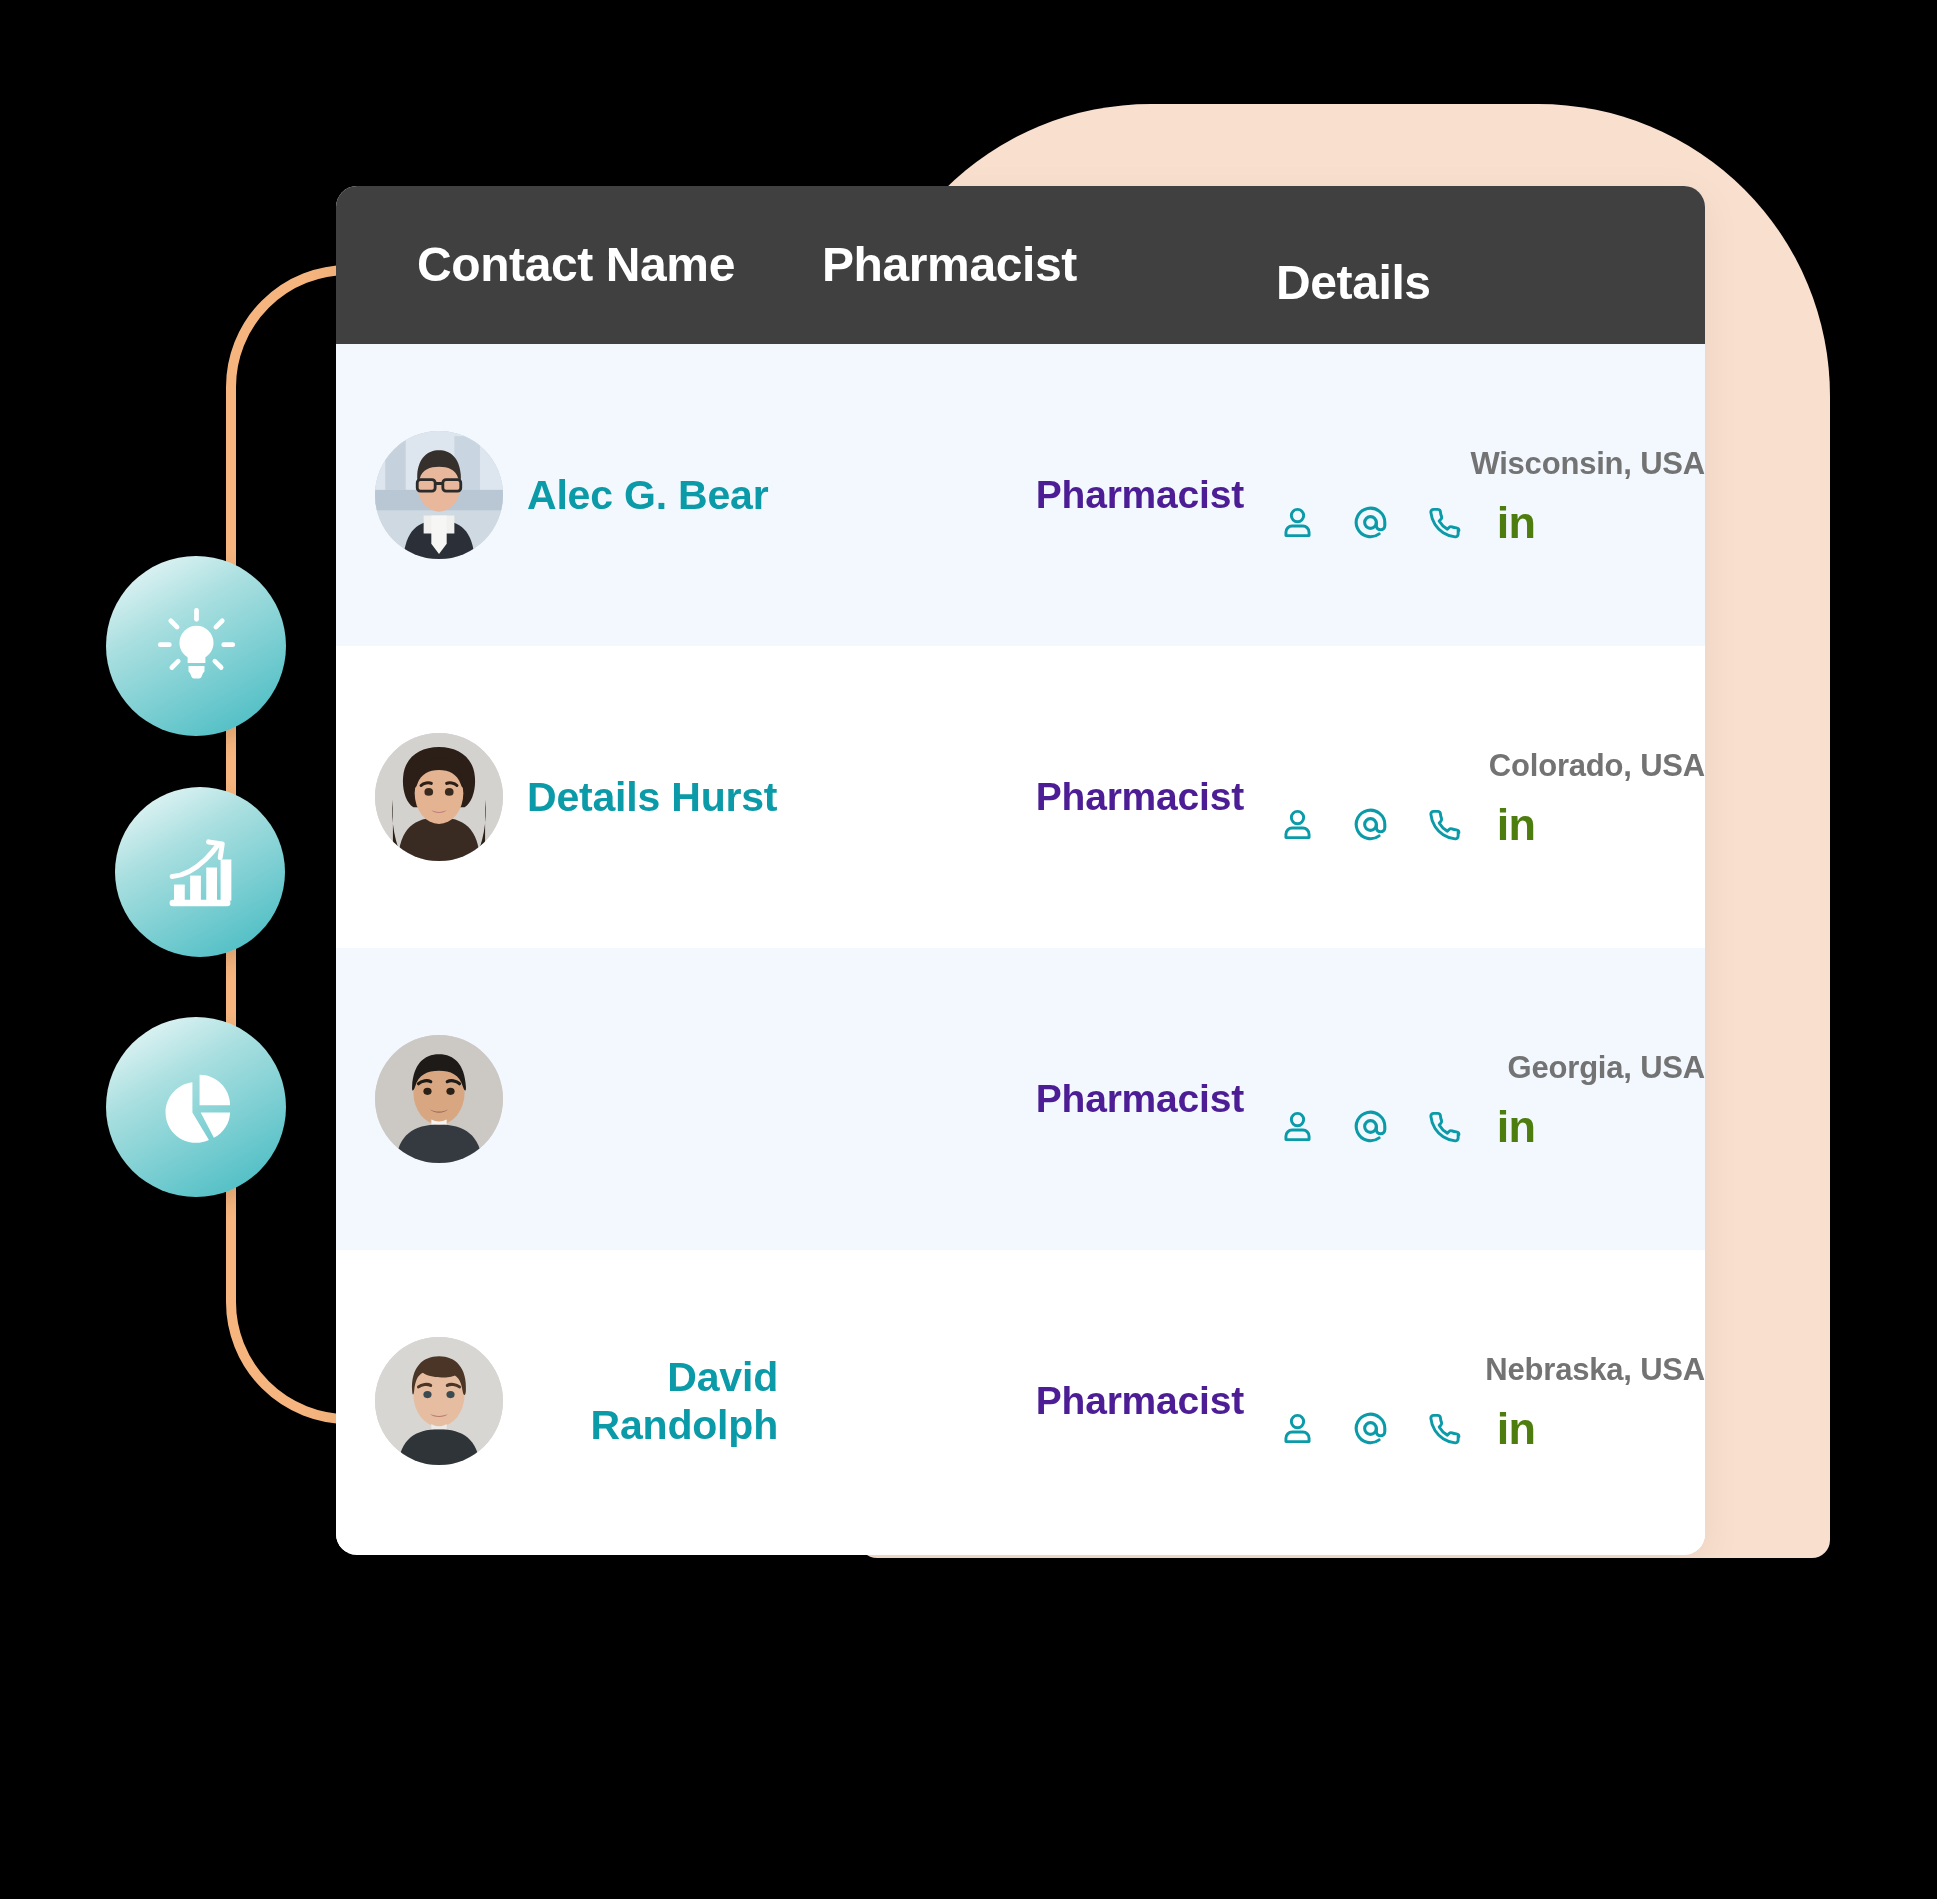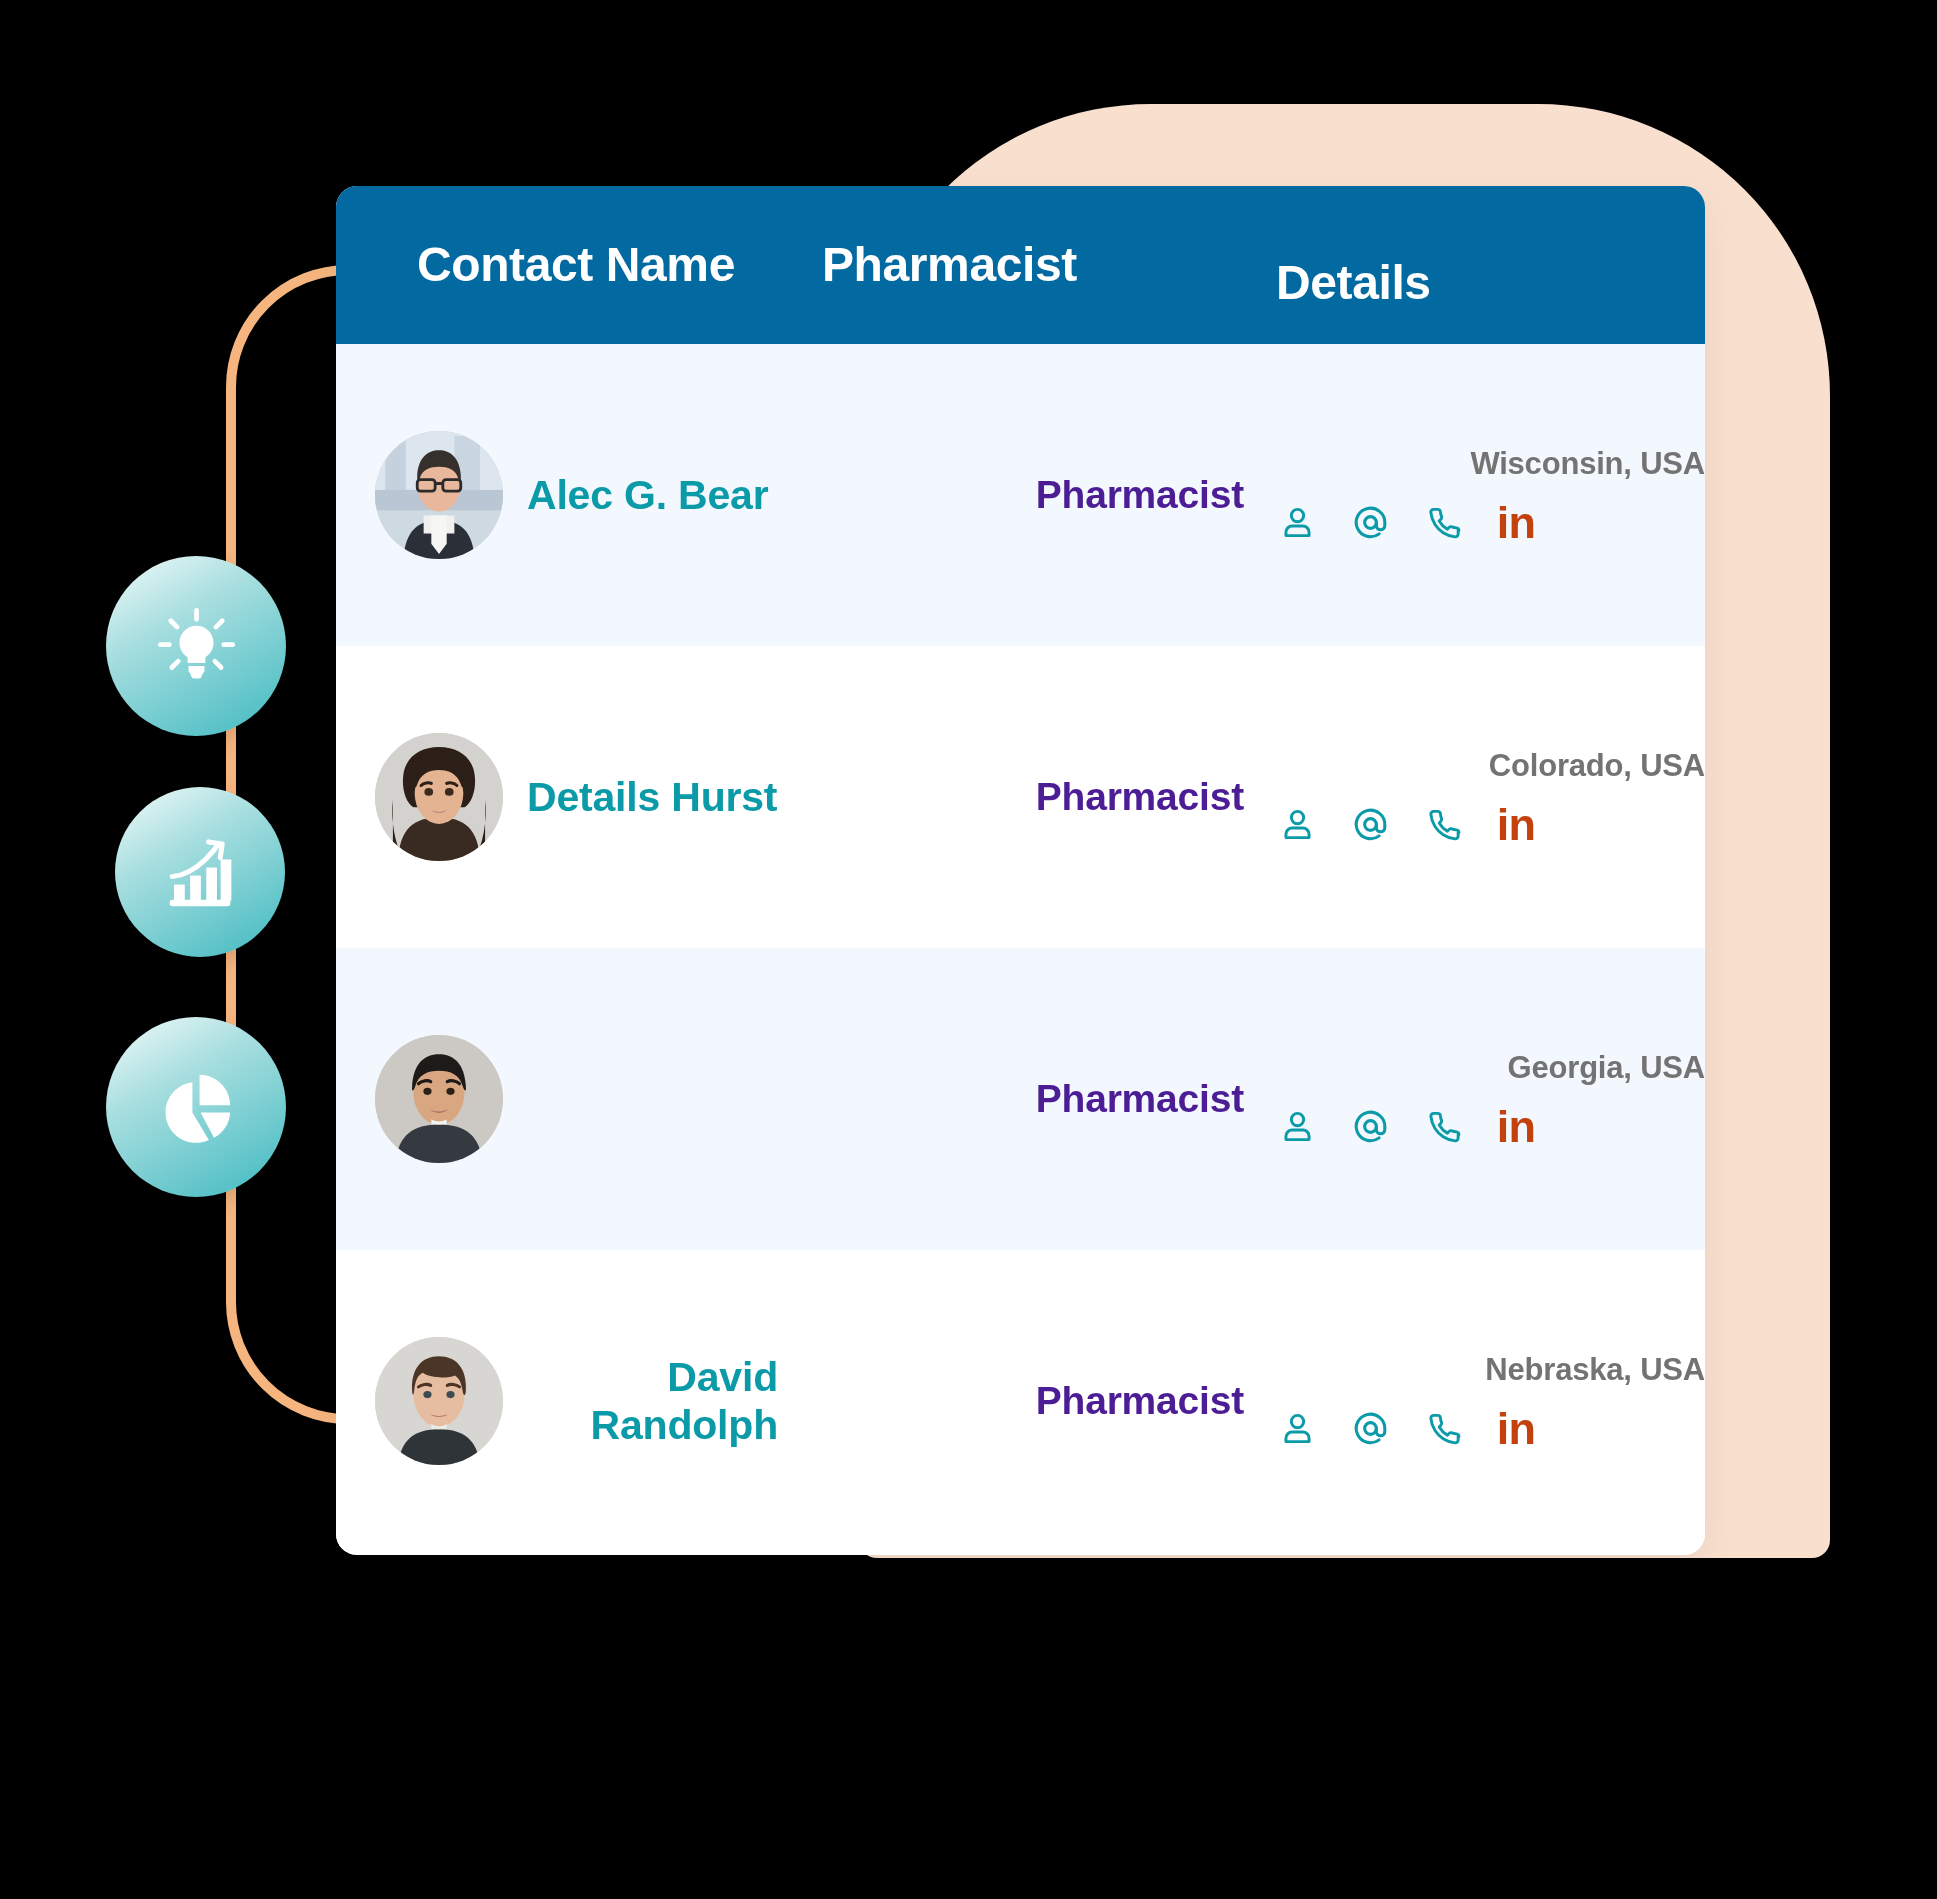--- a/index.html
+++ b/index.html
@@ -58,21 +58,21 @@
     border-radius: 21px;
     overflow: hidden;
     box-shadow: 0 11.3px 41px rgba(0,0,0,0.06);
   }
 
   
   .table-header {
     display: flex;
     align-items: center;
     height: 158px;
-    background: #0369a1;
+    background: #404040;
     padding: 0 0 0 0;
   }
   .th {
     color: #ffffff;
     font-size: 48px;
     font-weight: bold;
     letter-spacing: -0.4px;
     line-height: 1;
   }
   .col-name   { width: 454px; padding-left: 81px; box-sizing: border-box; }
@@ -146,21 +146,21 @@
     display: flex;
     align-items: center;
     gap: 31px;
   }
   .detail-icons .ico {
     width: 42px;
     height: 42px;
     display: inline-flex;
     align-items: center;
     justify-content: center;
-    color: #c2410c;
+    color: #4d7c0f;
   }
   .detail-icons .ico svg { display: block; }
   .ico-linkedin {
     font-size: 45px;
     font-weight: bold;
     color: #0b9aa8;
     line-height: 0.8;
     letter-spacing: -0.8px;
   }
 

